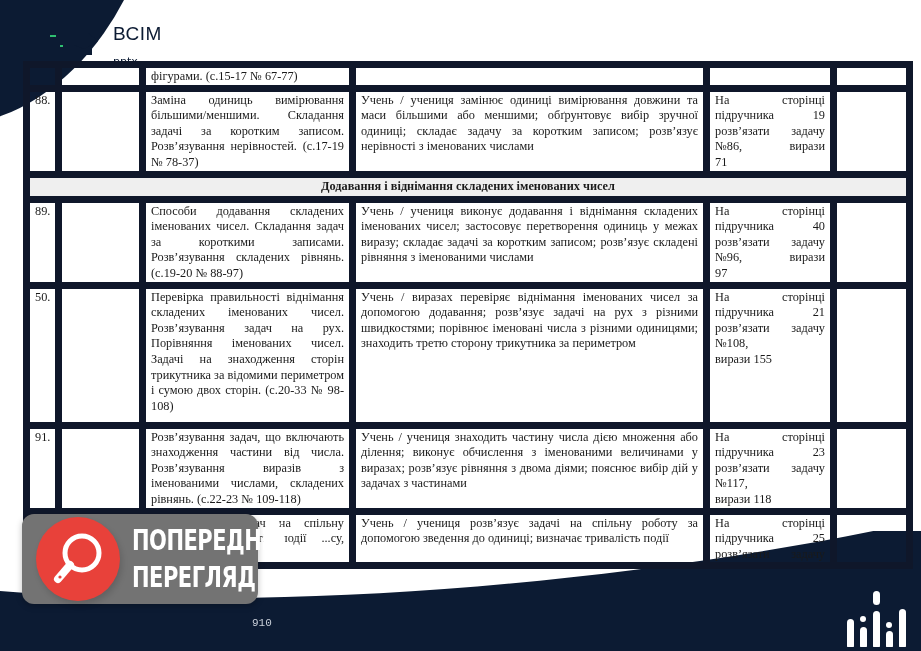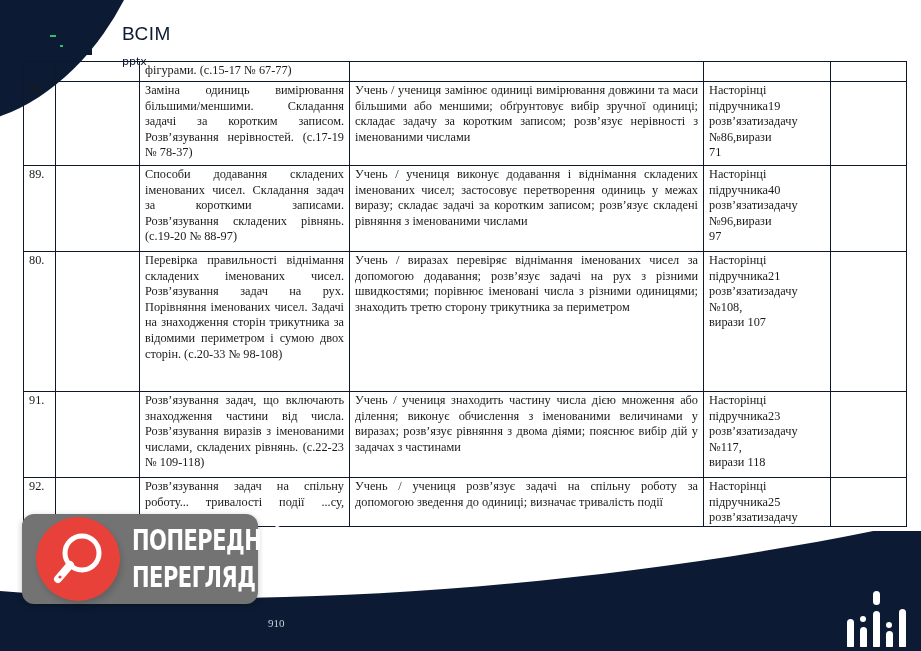--- a/index.html
+++ b/index.html
@@ -11,63 +11,63 @@
   }
   .corner-tl {
     position:absolute; left:-60px; top:-120px; width:200px; height:260px;
     background:#0c1b33; border-radius:0 0 100% 0; transform:rotate(8deg);
   }
   .bottom-band {
     position:absolute; left:0; right:0; bottom:0; height:120px;
   }
   .bottom-band svg { width:100%; height:100%; display:block; }
   .logo {
-    position:absolute; left:48px; top:24px; display:flex; align-items:center; gap:22px;
+    position:absolute; left:48px; top:24px; display:flex; align-items:center; gap:13px;
   }
   .logo-text { display:flex; flex-direction:column; line-height:1; }
   .logo-title { font-family:"Liberation Sans", sans-serif; font-size:19px; color:#0c1b33; letter-spacing:0.5px; }
   .logo-sub { font-family:"DejaVu Sans", sans-serif; font-size:11px; color:#0c1b33; margin-top:13px; }
 
   table.plan {
     position:absolute; left:23px; top:61px; width:883px;
     border-collapse:collapse; table-layout:fixed;
     font-size:12.3px; line-height:15.6px;
   }
   table.plan td {
-    border:1px solid #0f172a; vertical-align:top; padding:1px 5px 0 5px;
+    border:7px solid #0f172a; vertical-align:top; padding:1px 5px 0 5px;
   }
   td.just { text-align:justify; text-align-last:left; }
   td.num { padding-left:6px; }
   tr.section td {
     background:#efefef; text-align:center; font-weight:bold; height:17px;
   }
   .pages { display:block; text-align:justify; text-align-last:left; }
-  .pages .line { display:flex; }
+  .pages .line { display:flex; justify-content:space-between; }
 
   .preview-badge {
     position:absolute; left:22px; top:514px; width:236px; height:90px;
     background:#737373; border-radius:12px;
     box-shadow:0 2px 6px rgba(0,0,0,0.25);
     display:flex; align-items:center;
   }
   .preview-circle {
     width:84px; height:84px; border-radius:50%; background:#e8413a;
     margin-left:14px; position:relative; flex:0 0 auto;
     box-shadow: 2px 4px 6px rgba(0,0,0,0.15);
   }
   .preview-circle svg { position:absolute; left:0; top:0; }
   .preview-text {
     margin-left:12px; color:#ffffff;
     font-family:"DejaVu Sans", sans-serif; font-weight:bold;
     font-size:21px; line-height:28px; letter-spacing:-0.5px;
     transform:scaleY(1.35); transform-origin:center;
   }
   .footer-num {
-    position:absolute; left:256px; top:617px; color:#c9cfd9;
-    font-family:Liberation Serif, serif; font-size:11px;padding-left:12px;
+    position:absolute; left:240px; top:617px; color:#c9cfd9;
+    font-family:Liberation Mono, monospace; font-size:11px;padding-left:12px;
   }
   .bars-icon { position:absolute; right:8px; bottom:0; }
 </style>
 </head>
 <body>
 
 <div class="corner-tl"></div>
 
 <div class="bottom-band">
   <svg viewBox="0 0 921 120" preserveAspectRatio="none">
@@ -110,21 +110,21 @@
       <td>фігурами.  (с.15-17  № 67-77)</td>
       <td></td>
       <td></td>
       <td></td>
     </tr>
 
     <tr style="height:84px">
       <td class="num">88.</td>
       <td></td>
       <td class="just">Заміна одиниць вимірювання більшими/меншими. Складання задачі за коротким записом. Розв’язування нерівностей. (с.17-19 № 78-37)</td>
-      <td class="just">Учень / учениця замінює одиниці вимірювання довжини та маси більшими або меншими; обґрунтовує вибір зручної одиниці; складає задачу за коротким записом; розв’язує нерівності з іменованими числами</td>
+      <td class="just">Учень / учениця замінює одиниці вимірювання довжини та маси більшими або меншими; обґрунтовує вибір зручної одиниці; складає задачу за коротким записом; розв’язує нерівності з іменованих числами</td>
       <td>
         <div class="pages">
           <div class="line">
               <span>На</span>
               <span>сторінці</span>
             </div>
           <div class="line">
               <span>підручника</span>
               <span>19</span>
             </div>
@@ -138,20 +138,23 @@
             </div>
           <div class="line">
               <span>71</span>
               <span></span>
             </div>
         </div>
       </td>
       <td></td>
     </tr>
 
+    <tr class="section">
+      <td colspan="6">Додавання і віднімання складених іменованих чисел</td>
+    </tr>
 
     <tr style="height:86px">
       <td class="num">89.</td>
       <td></td>
       <td class="just">Способи додавання складених іменованих чисел. Складання задач за короткими записами. Розв’язування складених рівнянь. (с.19-20  № 88-97)</td>
       <td class="just">Учень / учениця виконує додавання і віднімання складених іменованих чисел; застосовує перетворення одиниць у межах виразу; складає задачі за коротким записом; розв’язує складені рівняння з іменованими числами</td>
       <td>
         <div class="pages">
           <div class="line">
               <span>На</span>
@@ -172,21 +175,21 @@
           <div class="line">
               <span>97</span>
               <span></span>
             </div>
         </div>
       </td>
       <td></td>
     </tr>
 
     <tr style="height:140px">
-      <td class="num">80.</td>
+      <td class="num">50.</td>
       <td></td>
       <td class="just">Перевірка правильності віднімання складених іменованих чисел. Розв’язування задач на рух. Порівняння іменованих чисел. Задачі на знаходження сторін трикутника за відомими периметром і сумою двох сторін. (с.20-33  № 98-108)</td>
       <td class="just">Учень / виразах перевіряє віднімання іменованих чисел за допомогою додавання; розв’язує задачі на рух з різними швидкостями; порівнює іменовані числа з різними одиницями; знаходить третю сторону трикутника за периметром</td>
       <td>
         <div class="pages">
           <div class="line">
               <span>На</span>
               <span>сторінці</span>
             </div>
           <div class="line">
@@ -195,21 +198,21 @@
             </div>
           <div class="line">
               <span>розв’язати</span>
               <span>задачу</span>
             </div>
           <div class="line">
               <span>№108,</span>
               <span></span>
             </div>
           <div class="line">
-              <span>вирази 107</span>
+              <span>вирази 155</span>
               <span></span>
             </div>
         </div>
       </td>
       <td></td>
     </tr>
 
     <tr style="height:86px">
       <td class="num">91.</td>
       <td></td>

